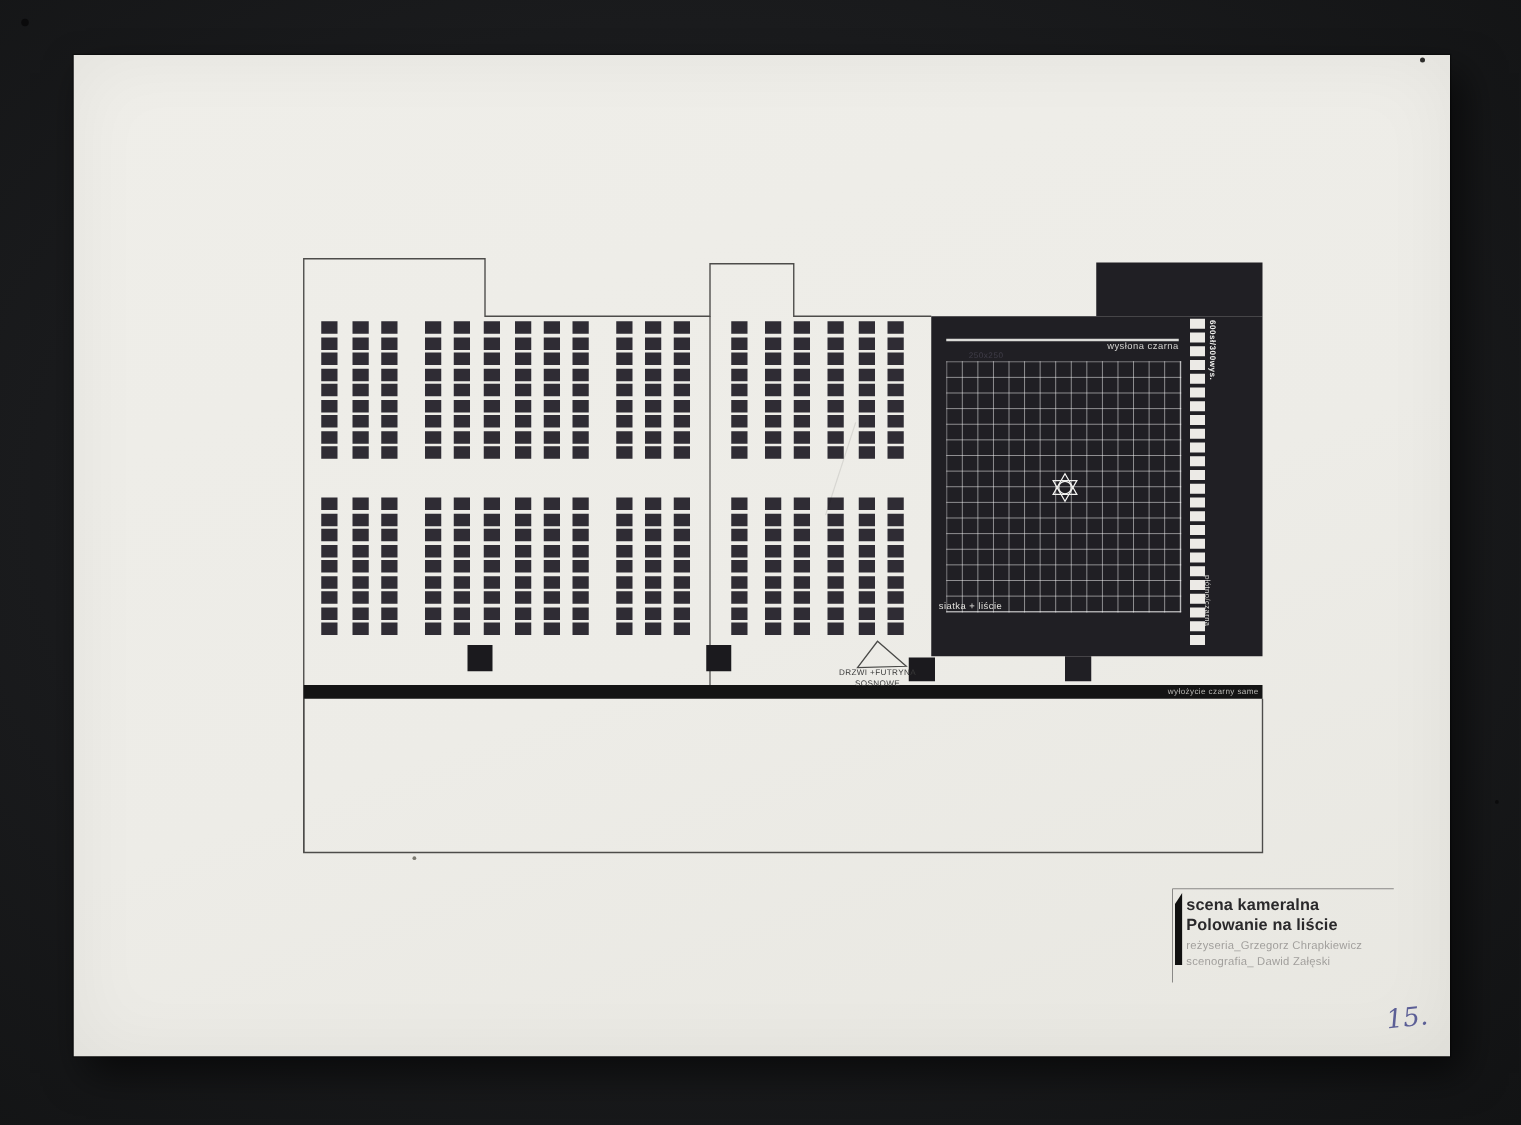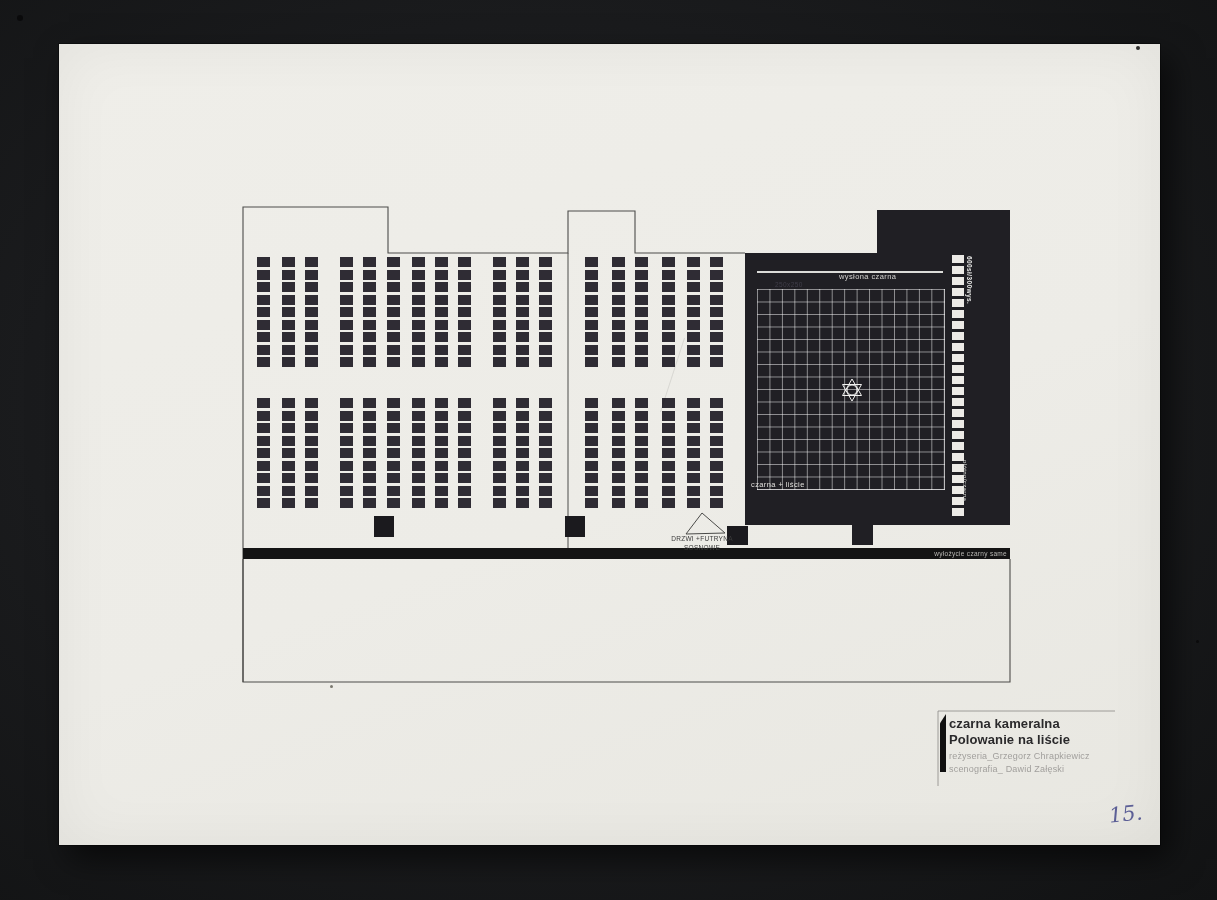--- a/index.html
+++ b/index.html
@@ -87,25 +87,25 @@
       <div style="left: 0px; top: 176px; width: 12px; height: 8px; background: rgb(236, 234, 230);"></div>
       <div style="left: 0px; top: 187px; width: 12px; height: 8px; background: rgb(236, 234, 230);"></div>
       <div style="left: 0px; top: 198px; width: 12px; height: 8px; background: rgb(236, 234, 230);"></div>
       <div style="left: 0px; top: 209px; width: 12px; height: 8px; background: rgb(236, 234, 230);"></div>
       <div style="left: 0px; top: 220px; width: 12px; height: 8px; background: rgb(236, 234, 230);"></div>
       <div style="left: 0px; top: 231px; width: 12px; height: 8px; background: rgb(236, 234, 230);"></div>
       <div style="left: 0px; top: 242px; width: 12px; height: 8px; background: rgb(236, 234, 230);"></div>
       <div style="left: 0px; top: 253px; width: 12px; height: 8px; background: rgb(236, 234, 230);"></div>
     </div>
 
-  <div class="ann" style="left:780px;top:228px;width:104px;font-size:7.5px;">wysłona czarna</div>
+  <div class="ann" style="left:780px;top:228px;width:104px;text-align:right;font-size:7.5px;">wysłona czarna</div>
   <div class="ann" style="left:716px;top:237px;font-size:6.5px;color:#49465333;color:#4a4755;opacity:.75;">250x250</div>
   <div class="ann vlabel" style="left:907px;top:212px;font-size:6.5px;font-weight:bold;color:#eeeeec;">600sł/300wys.</div>
   <div class="ann vlabel" style="left:903px;top:416px;font-size:6px;color:#dcdcd8;">płótno/czarna</div>
-  <div class="ann" style="left:692px;top:436px;font-size:7.5px;color:#e0dfdb;">czarna + liście</div>
+  <div class="ann" style="left:692px;top:436px;font-size:7.5px;color:#e0dfdb;">siatka + liście</div>
 
   <div class="strip" style="background: rgb(20, 20, 20);">wyłożycie czarny same</div>
 
   <div class="door-label" style="left:588px;top:491px;">DRZWI +FUTRYNA</div>
   <div class="door-label" style="left:588px;top:500px;">SOSNOWE</div>
 
   <div id="seats" style="left:0;top:0;width:1101px;height:801px;">
       <div class="seat" style="left: 198px; top: 213px; width: 13px; height: 10px; background: rgb(47, 44, 52);"></div>
       <div class="seat" style="left: 198px; top: 225.5px; width: 13px; height: 10px; background: rgb(47, 44, 52);"></div>
       <div class="seat" style="left: 198px; top: 238px; width: 13px; height: 10px; background: rgb(47, 44, 52);"></div>
@@ -428,21 +428,21 @@
       <div class="seat" style="left: 651px; top: 404px; width: 13px; height: 10px; background: rgb(47, 44, 52);"></div>
       <div class="seat" style="left: 651px; top: 416.5px; width: 13px; height: 10px; background: rgb(47, 44, 52);"></div>
       <div class="seat" style="left: 651px; top: 429px; width: 13px; height: 10px; background: rgb(47, 44, 52);"></div>
       <div class="seat" style="left: 651px; top: 441.5px; width: 13px; height: 10px; background: rgb(47, 44, 52);"></div>
       <div class="seat" style="left: 651px; top: 454px; width: 13px; height: 10px; background: rgb(47, 44, 52);"></div>
     </div>
 
   <div class="scratch"></div>
 
   <div class="tb-bar"></div>
-  <div class="tb-text tb-bold" style="top:672px;">czarna kameralna</div>
+  <div class="tb-text tb-bold" style="top:672px;">scena kameralna</div>
   <div class="tb-text tb-bold" style="top:688px;">Polowanie na liście</div>
   <div class="tb-text tb-light" style="top:707px;">reżyseria_Grzegorz Chrapkiewicz</div>
   <div class="tb-text tb-light" style="top:720px;">scenografia_ Dawid Załęski</div>
 
   <div class="handwriting" style="color: rgb(92, 95, 150);">15.</div>
 
   <div class="speck" style="left:1077px;top:2px;width:4px;height:4px;background:#2e2d2b;"></div>
   <div class="speck" style="left:271px;top:641px;width:3px;height:3px;background:#7a786f;"></div>
 </div>
 

